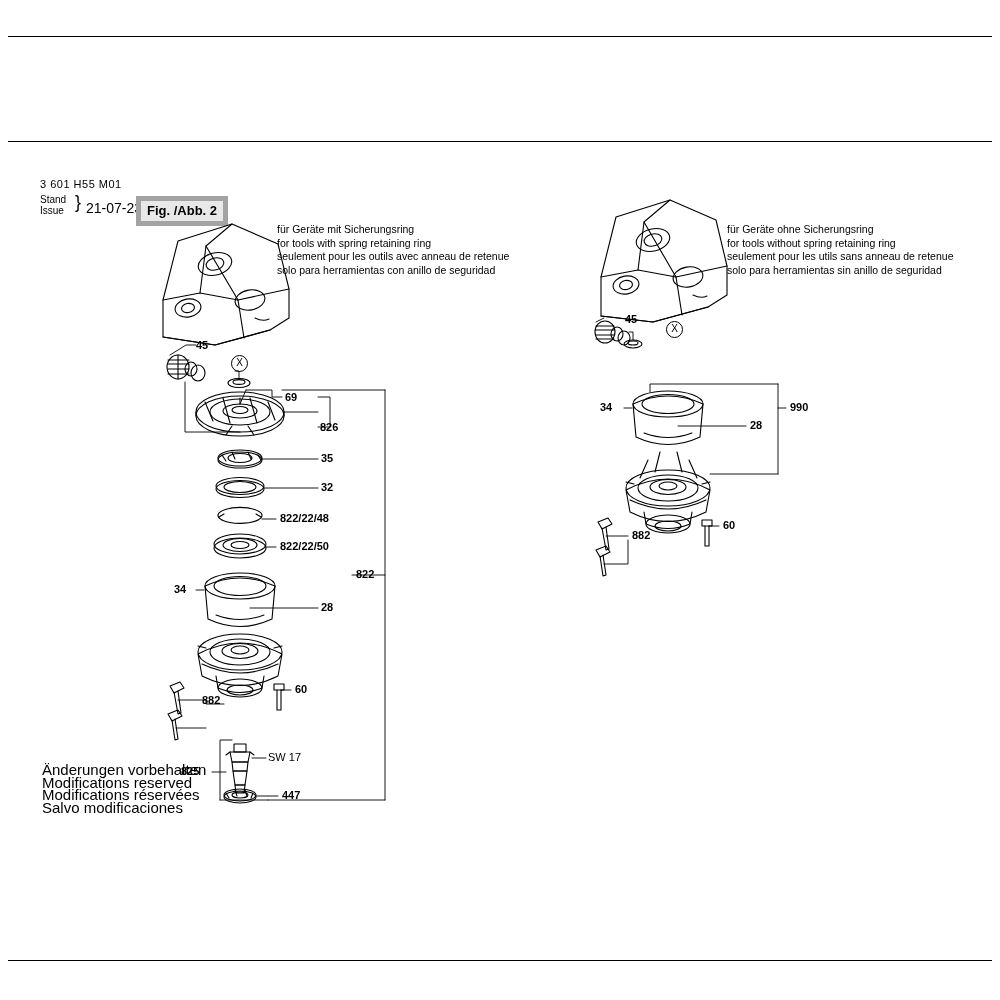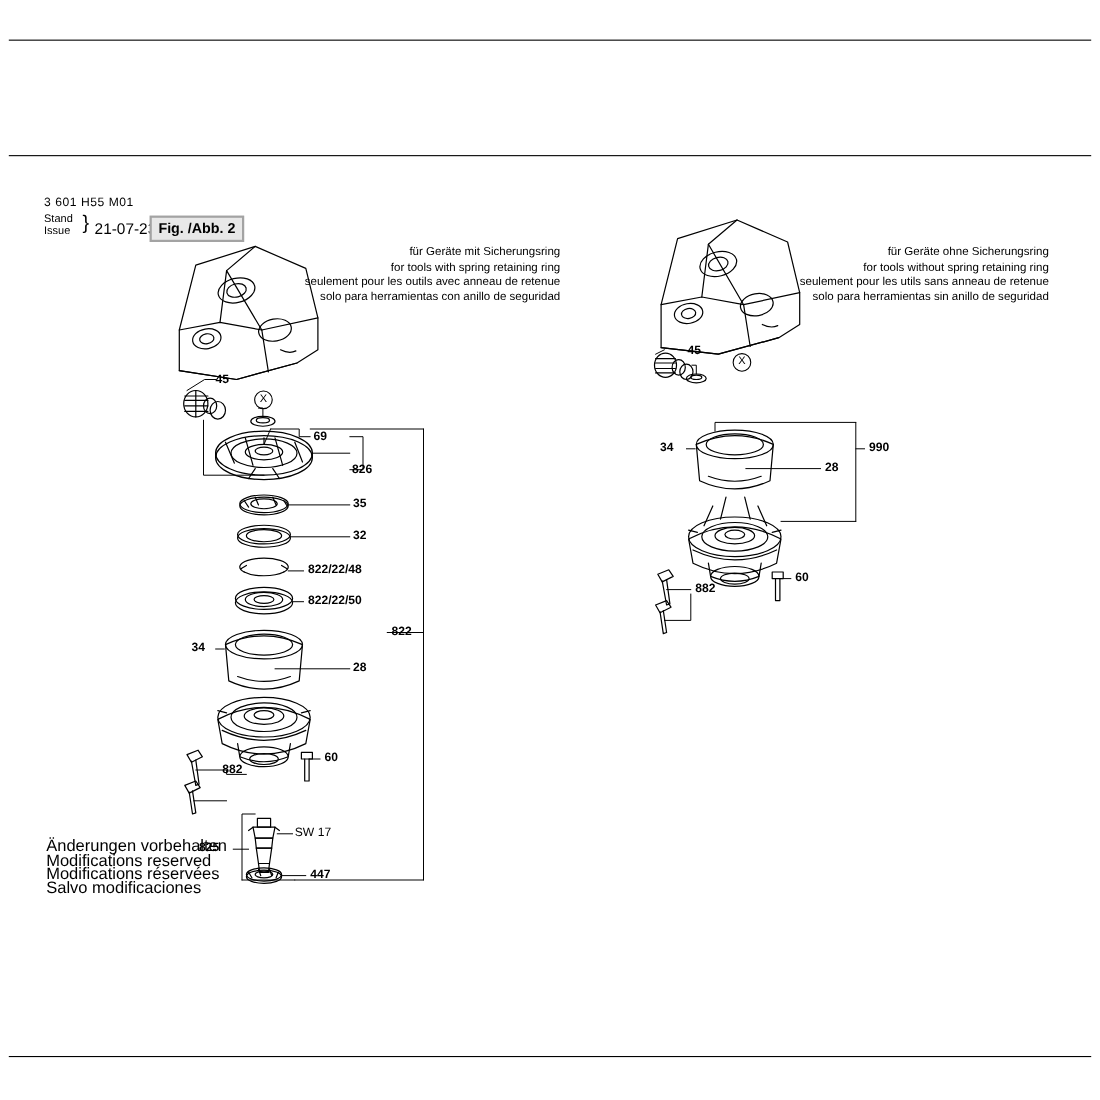--- a/index.html
+++ b/index.html
@@ -64,33 +64,32 @@
   .date {
     position: absolute;
     left: 86px; top: 200px;
     font-size: 14px;
     white-space: nowrap;
   }
   .fig-badge {
     position: absolute;
     left: 136px; top: 196px;
     background: #e8e8e8;
-    border: 2px solid #a3a3a3;
+    border: 5px solid #a3a3a3;
     padding: 2px 6px 3px 6px;
     font-size: 13px;
     font-weight: bold;
     white-space: nowrap;
   }
   
   .legend {
     position: absolute;
     font-size: 10.5px;
     line-height: 13.5px;
     white-space: nowrap;
-    text-align: right;
   }
   .legend-left { left: 277px; top: 223px; }
   .legend-right { left: 727px; top: 223px; }
 
   .footnote {
     position: absolute;
     left: 42px; top: 764px;
     font-size: 15px;
     line-height: 12.5px;
     white-space: nowrap;

